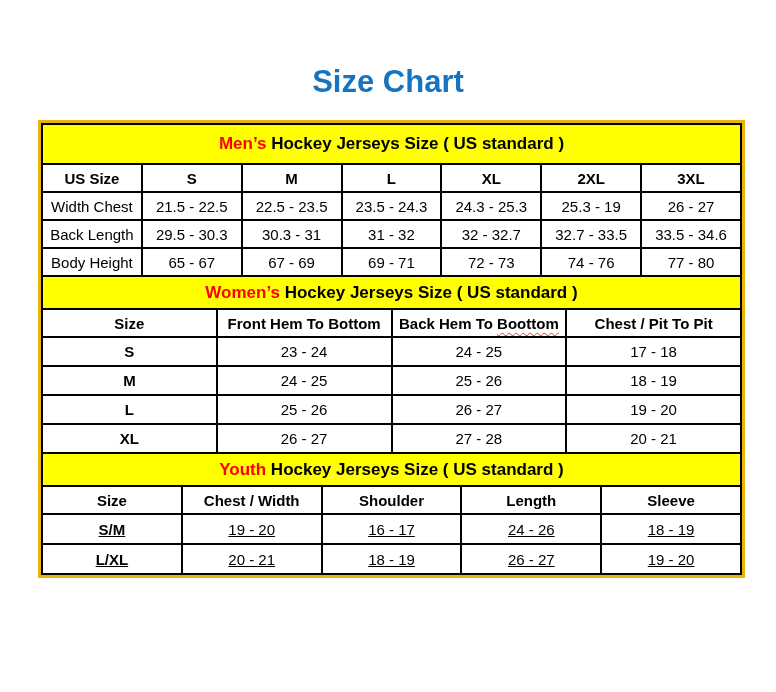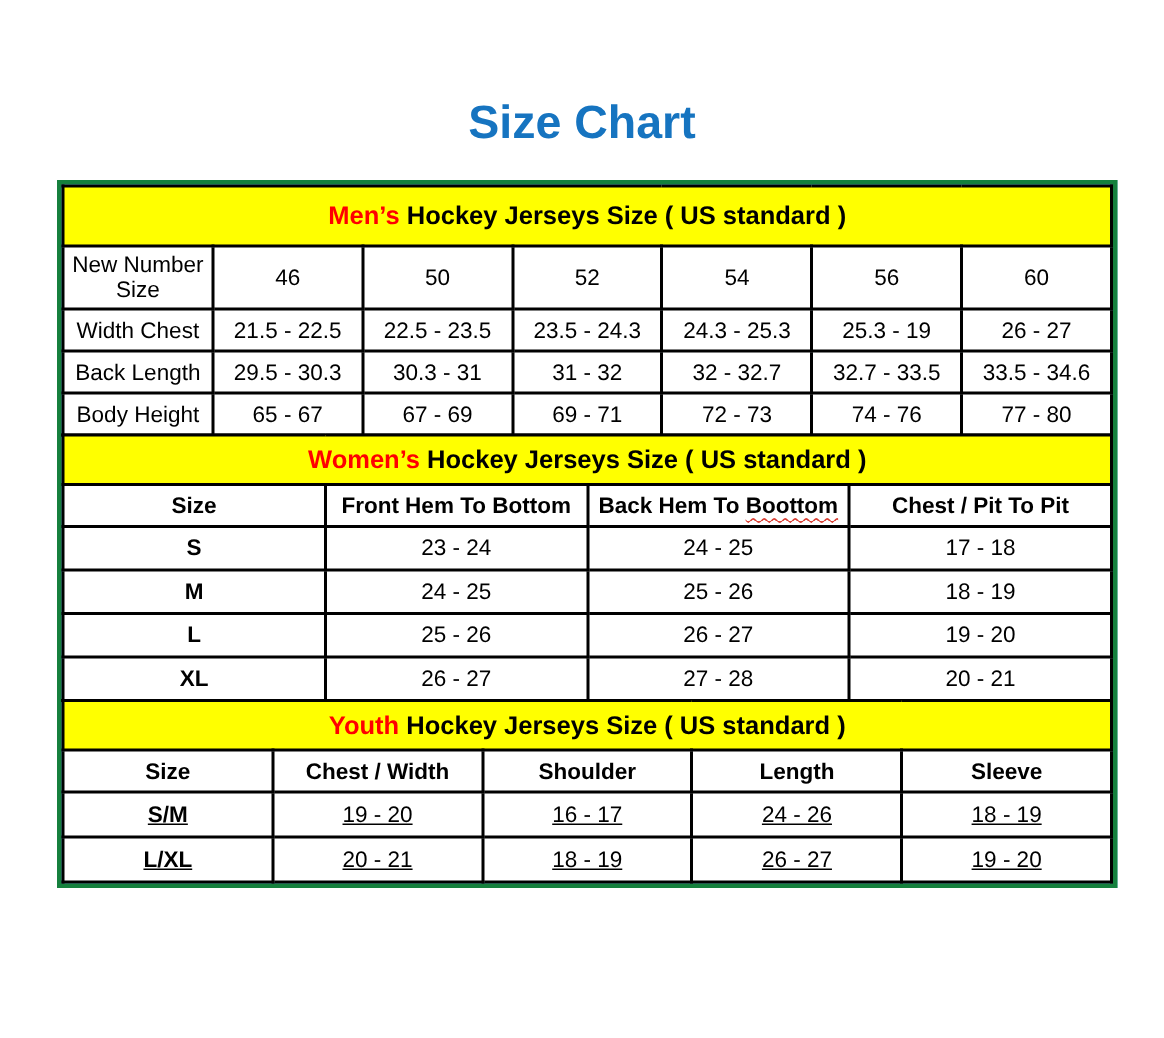--- a/index.html
+++ b/index.html
@@ -18,22 +18,22 @@
     font-size: 31px;
     font-weight: 700;
     color: #1674c0;
     letter-spacing: 0px;
   }
 
   .chart-wrap {
     position: absolute;
     left: 38px; top: 120px;
     width: 707px;
-    border: 3px solid #15803d;
-    background: #7dd3fc;
+    border: 3px solid #eab308;
+    background: #fde047;
   }
 
   table.size-table {
     width: 100%;
     border-collapse: collapse;
     table-layout: fixed;
   }
   table.size-table + table.size-table { margin-top: -2px; }
 
   td, th { border: 2px solid #000; }
@@ -92,27 +92,27 @@
 <div class="page">
   <div class="page-title" style="color: rgb(22, 116, 192);">Size Chart</div>
 
   <div class="chart-wrap">
       <table class="size-table mens">
         <tbody>
           <tr>
             <td colspan="7" class="band" style="background: rgb(255, 255, 0);"><span class="accent" style="color: rgb(255, 0, 0);">Men’s</span><span> Hockey Jerseys Size ( US standard )</span></td>
           </tr>
           <tr>
-            <td class="row-label first-col">New Number Size</td>
-            <td class="cell">46</td>
-            <td class="cell">50</td>
-            <td class="cell">52</td>
-            <td class="cell">54</td>
-            <td class="cell">56</td>
-            <td class="cell">60</td>
+            <th class="col-header first-col"><span>US Size</span></th>
+            <th class="col-header"><span>S</span></th>
+            <th class="col-header"><span>M</span></th>
+            <th class="col-header"><span>L</span></th>
+            <th class="col-header"><span>XL</span></th>
+            <th class="col-header"><span>2XL</span></th>
+            <th class="col-header"><span>3XL</span></th>
           </tr>
           <tr>
             <td class="row-label first-col">Width Chest</td>
             <td class="cell">21.5 - 22.5</td>
             <td class="cell">22.5 - 23.5</td>
             <td class="cell">23.5 - 24.3</td>
             <td class="cell">24.3 - 25.3</td>
             <td class="cell">25.3 - 19</td>
             <td class="cell">26 - 27</td>
           </tr>

